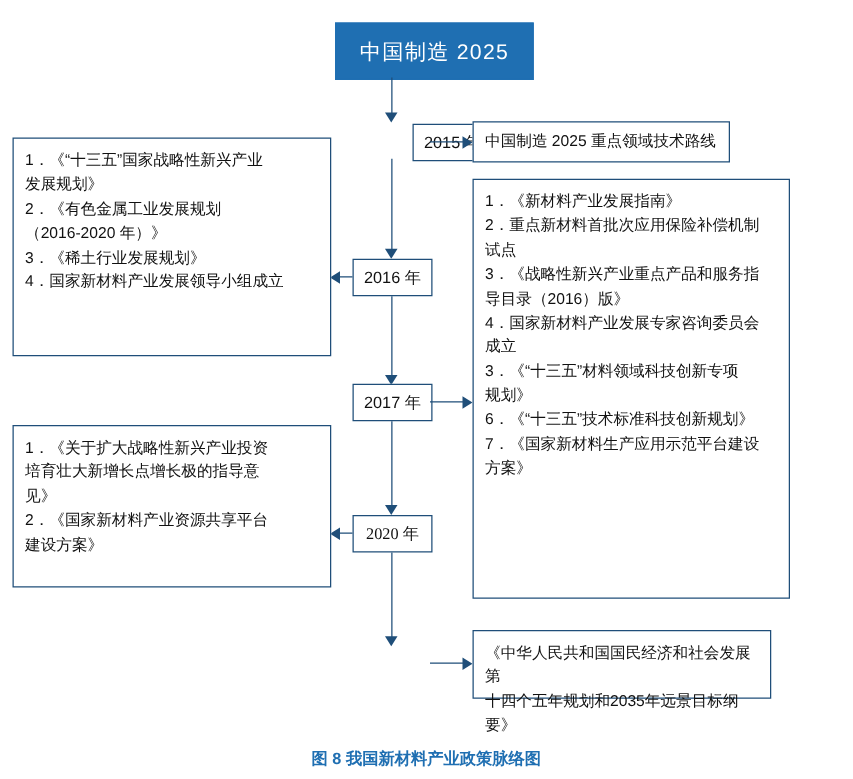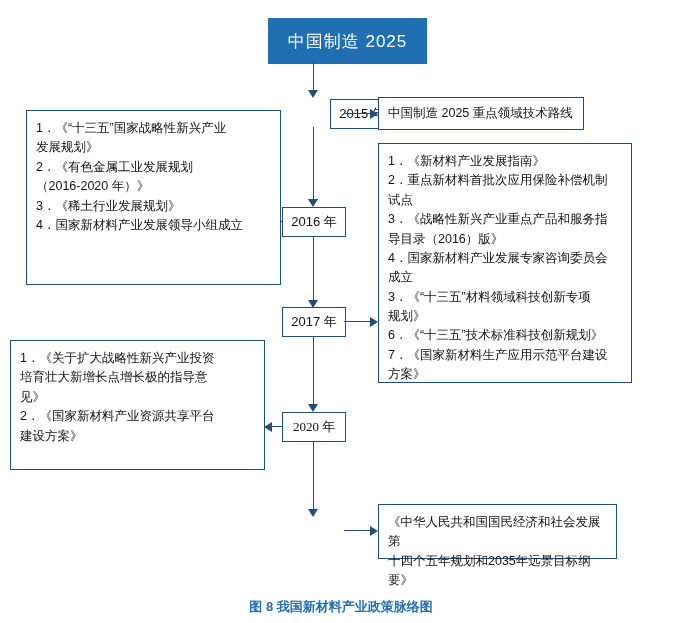--- a/index.html
+++ b/index.html
@@ -140,32 +140,32 @@
   <div class="year-box" style="left:282px; top:412px;font-family:Liberation Serif, serif;">2020 年</div>
 
   <div class="hline" style="left:344px; top:113px; width:28px;"></div>
   <div class="arrow-right" style="left:370px; top:109px;"></div>
   <div class="info-box" style="left:378px; top:97px; width:206px; height:33px; display:flex; align-items:center;">
     <div class="line">中国制造 2025 重点领域技术路线</div>
   </div>
 
   <div class="hline" style="left:272px; top:221px; width:10px;"></div>
   <div class="arrow-left" style="left:264px; top:217px;"></div>
-  <div class="info-box" style="left:10px; top:110px; width:255px; height:175px;margin-left:16px;">
+  <div class="info-box" style="left:10px; top:110px; width:255px; height:175px;">
     <div class="line">1．《“十三五”国家战略性新兴产业</div>
     <div class="line">发展规划》</div>
     <div class="line">2．《有色金属工业发展规划</div>
     <div class="line">（2016-2020 年）》</div>
     <div class="line">3．《稀土行业发展规划》</div>
     <div class="line">4．国家新材料产业发展领导小组成立</div>
   </div>
 
   <div class="hline" style="left:344px; top:321px; width:28px;"></div>
   <div class="arrow-right" style="left:370px; top:317px;"></div>
-  <div class="info-box" style="left:378px; top:143px; width:254px; height:240px;">
+  <div class="info-box" style="left:378px; top:143px; width:254px; height:336px;">
     <div class="line">1．《新材料产业发展指南》</div>
     <div class="line">2．重点新材料首批次应用保险补偿机制</div>
     <div class="line">试点</div>
     <div class="line">3．《战略性新兴产业重点产品和服务指</div>
     <div class="line">导目录（2016）版》</div>
     <div class="line">4．国家新材料产业发展专家咨询委员会</div>
     <div class="line">成立</div>
     <div class="line">3．《“十三五”材料领域科技创新专项</div>
     <div class="line">规划》</div>
     <div class="line">6．《“十三五”技术标准科技创新规划》</div>

